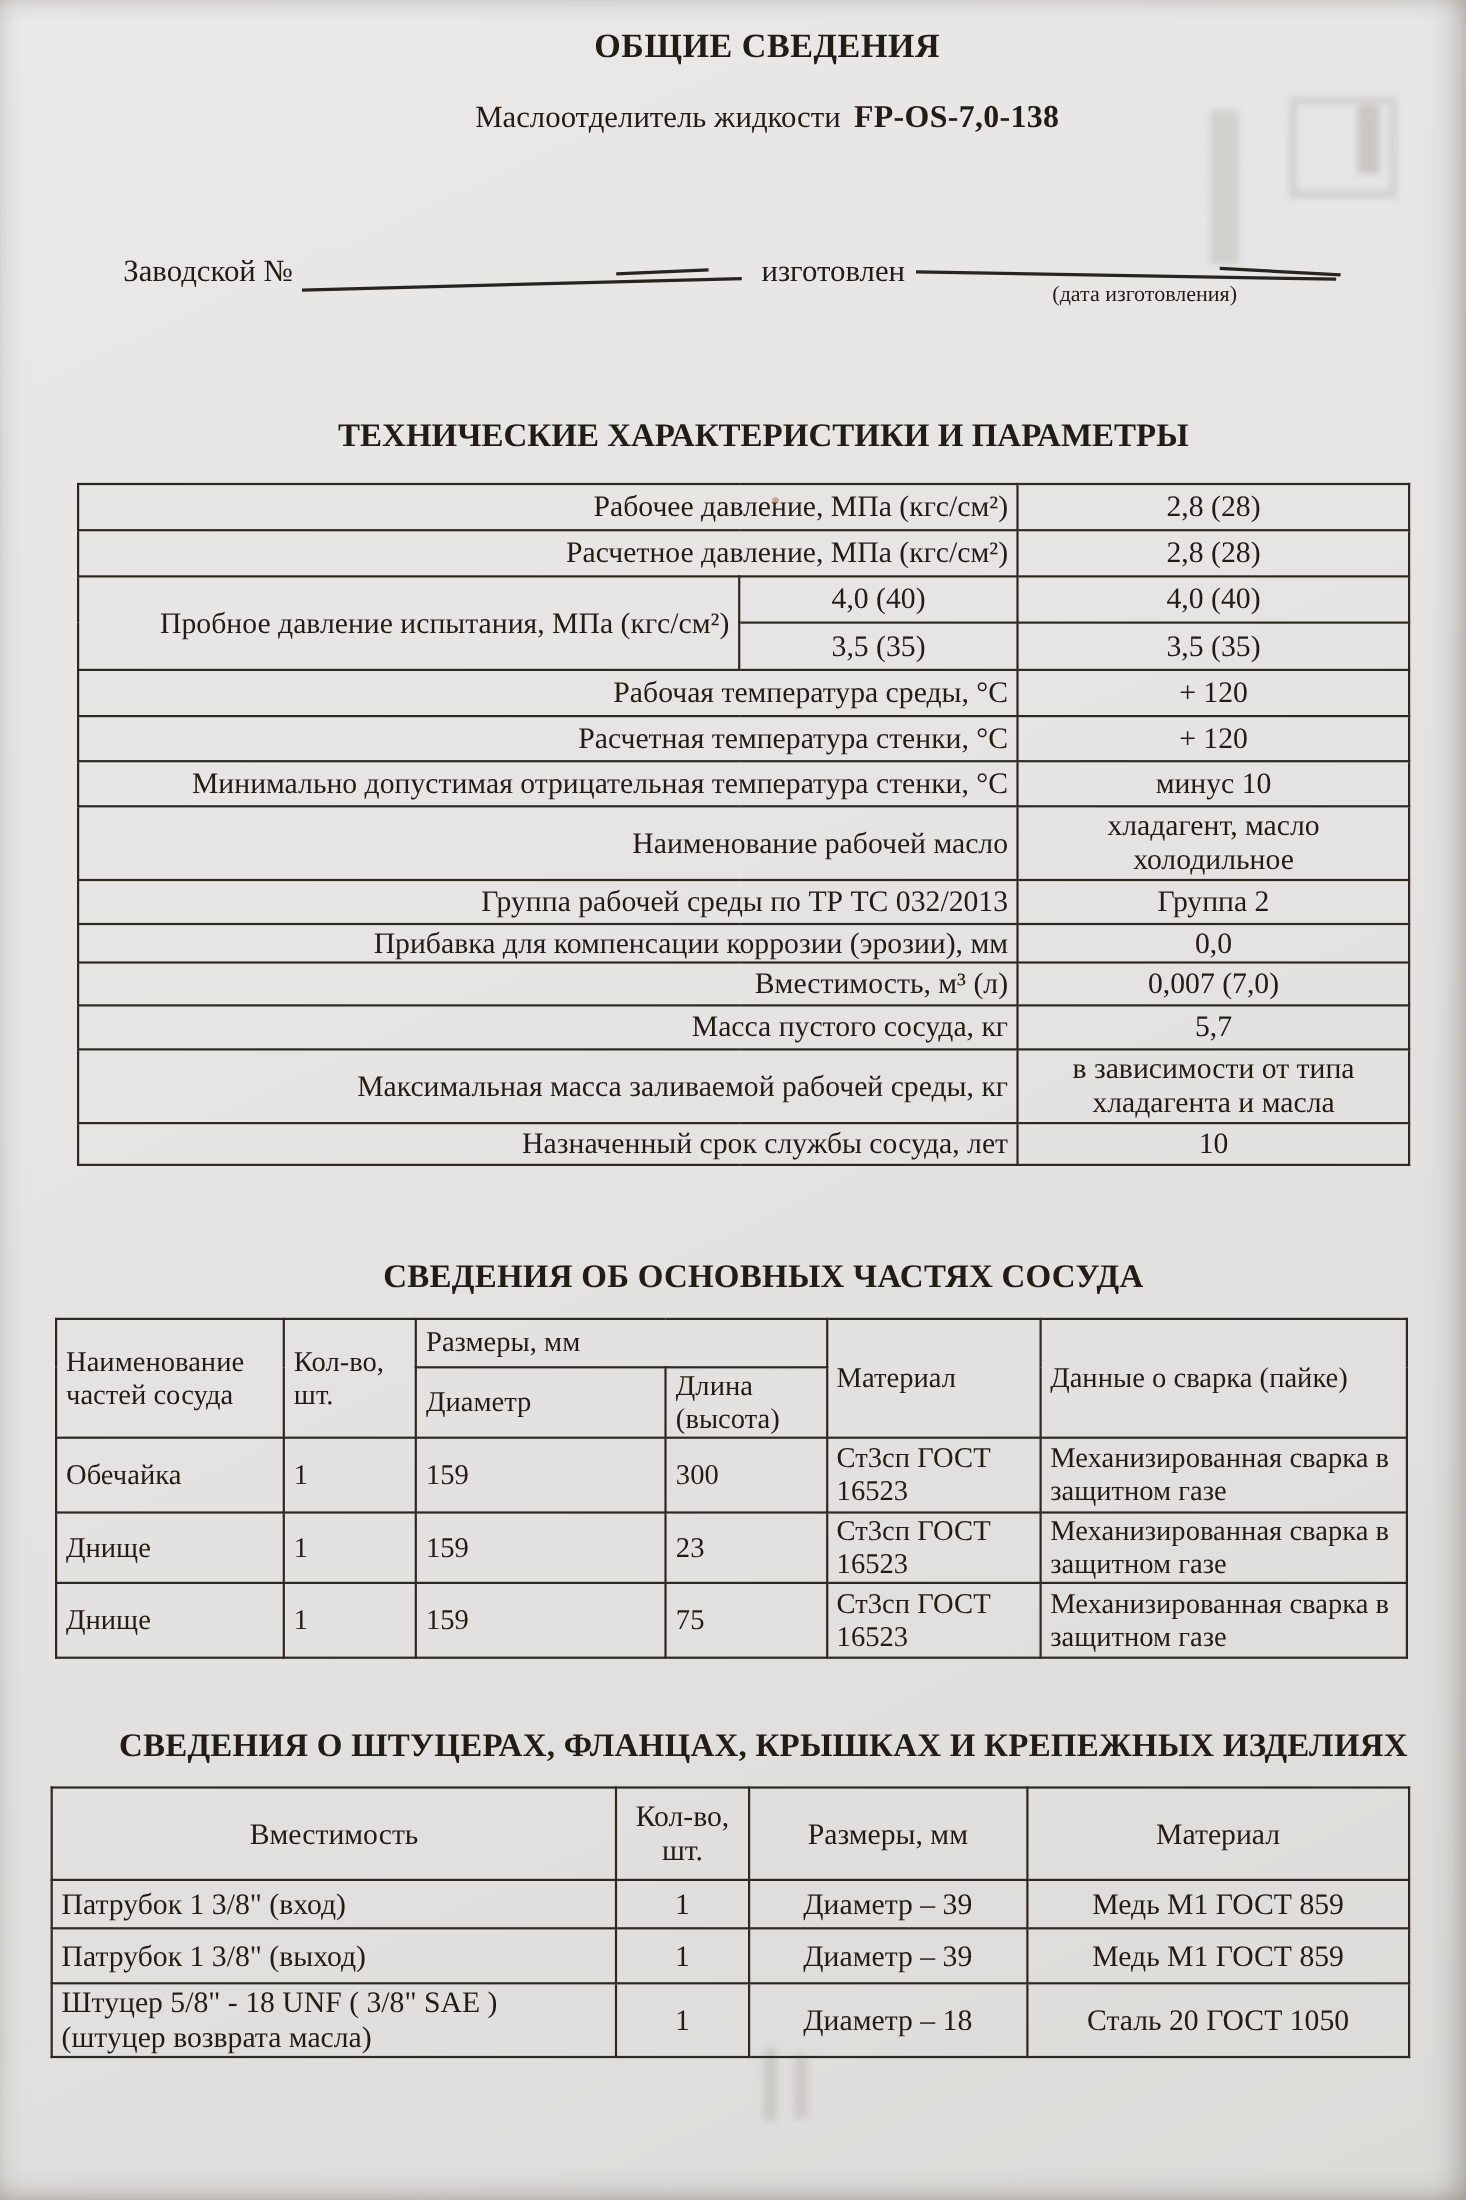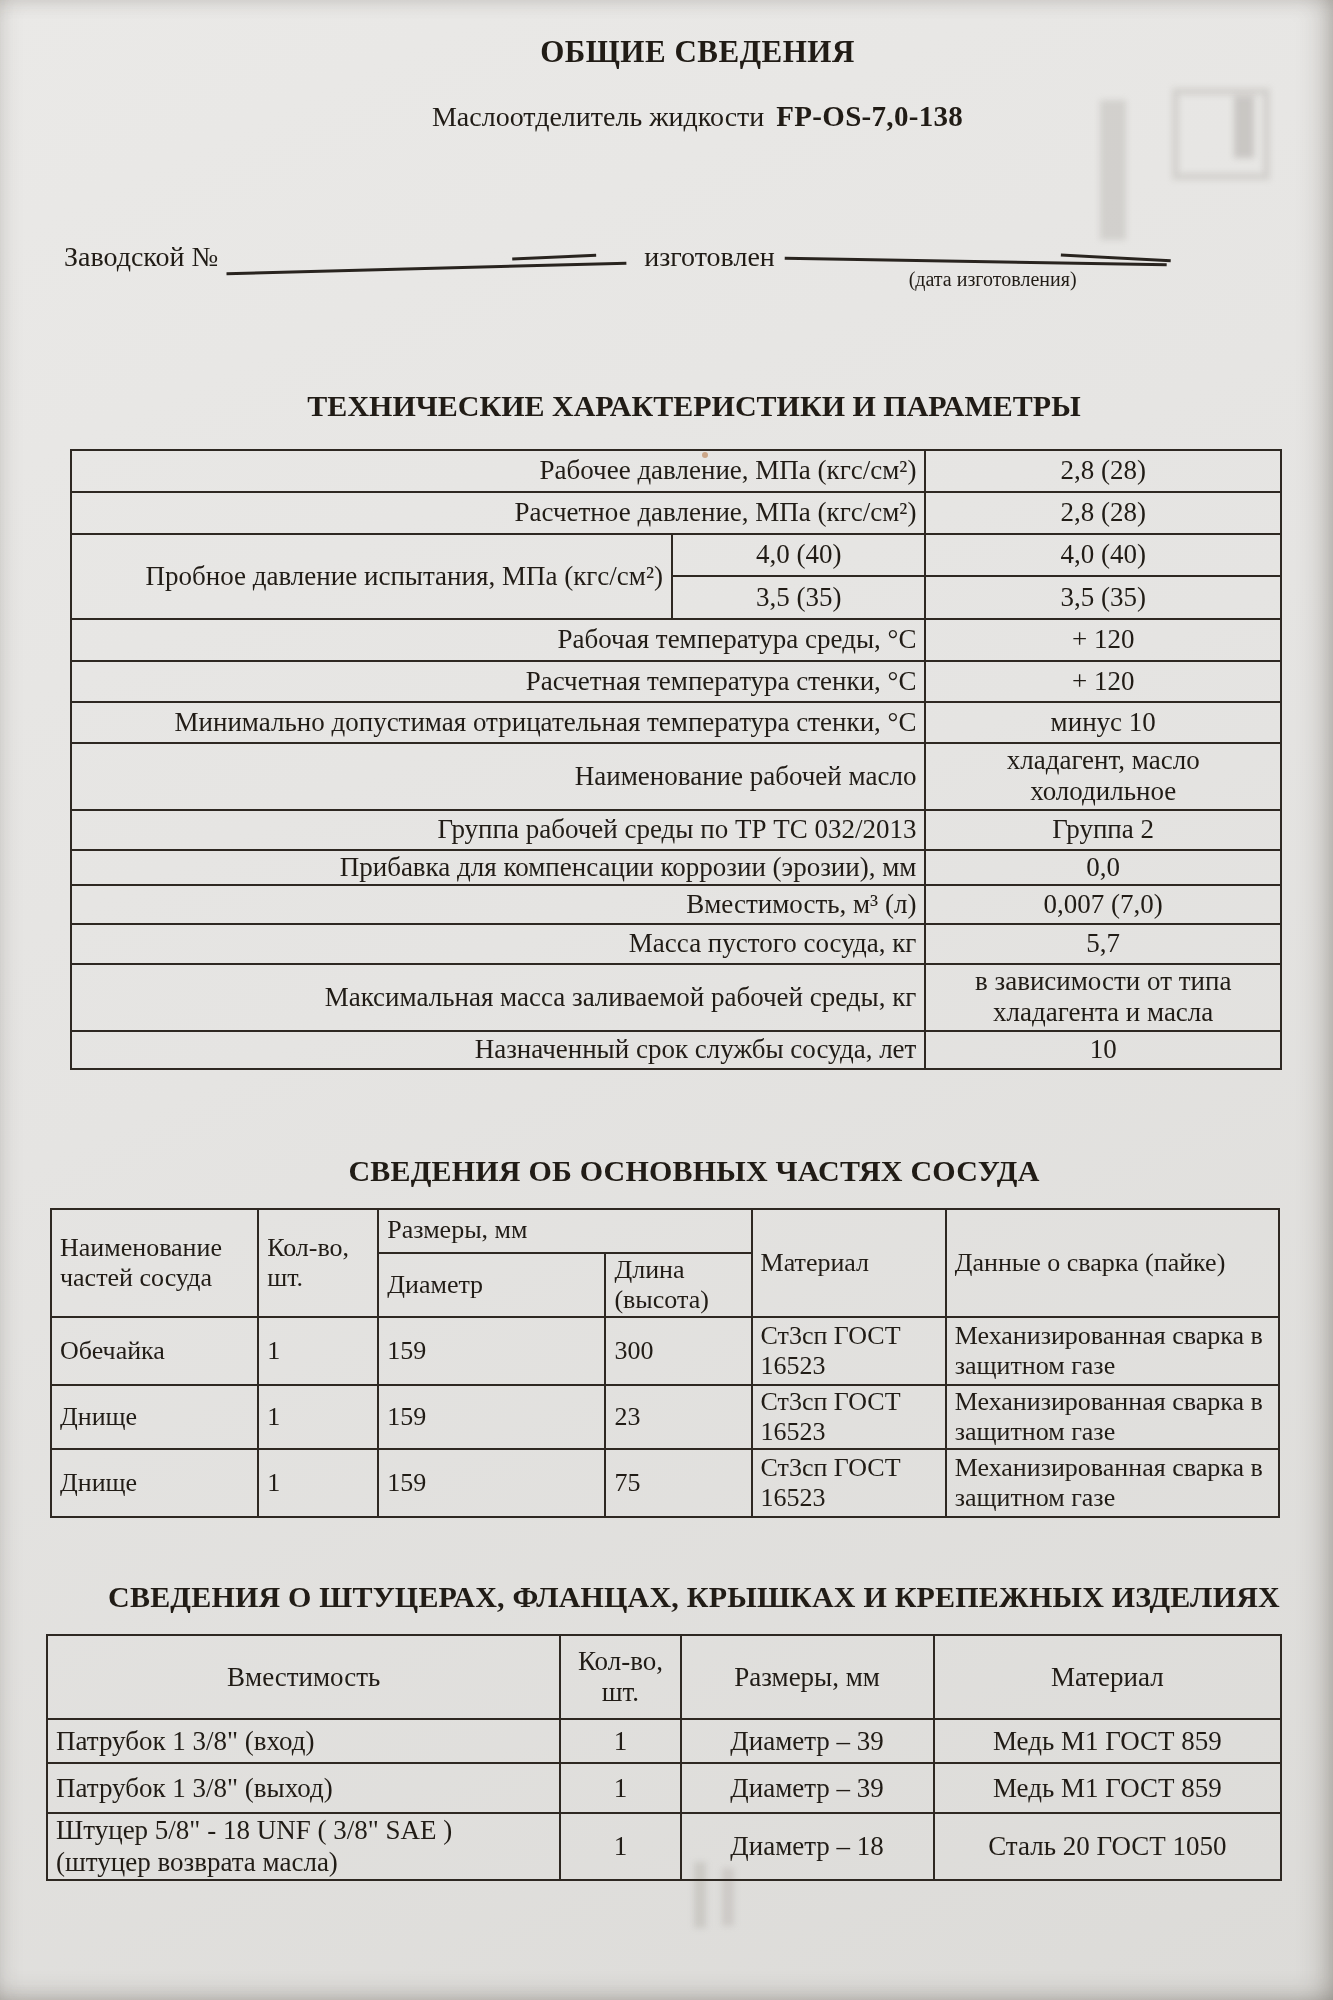--- a/index.html
+++ b/index.html
@@ -18,27 +18,27 @@
       inset 0 14px 26px -20px rgba(70,62,52,.16);
   }
   .ghost { position:absolute; filter:blur(3px); }
   .ghost-a { left:1100px; top:100px; width:26px; height:140px; background:rgba(150,146,138,.26); }
   .ghost-b { left:1172px; top:88px; width:84px; height:78px; border:7px solid rgba(150,146,138,.24); }
   .ghost-c { left:1234px; top:96px; width:20px; height:62px; background:rgba(124,118,110,.28); }
   .ghost-d { left:694px; top:1862px; width:12px; height:66px; background:rgba(125,118,110,.20); }
   .ghost-e { left:722px; top:1868px; width:12px; height:58px; background:rgba(125,118,110,.18); }
   .dot { position:absolute; left:702px; top:452px; width:6px; height:6px; border-radius:50%; background:#b5713c; opacity:.55; }
 
-  .sheet { position:relative; padding-top:34px; }
+  .sheet { position:relative; padding-top:24px; }
 
   .doc-title { margin:0; text-align:center; padding-left:62px; font-size:31px; font-weight:bold; letter-spacing:.5px; }
   .subtitle  { margin-top:30px; text-align:center; padding-left:62px; font-size:28px; }
   .subtitle .model { font-weight:bold; margin-left:12px; font-size:29px; letter-spacing:.3px; }
 
-  .serial-row { margin-top:98px; margin-left:64px; display:flex; align-items:flex-end; font-size:28px; height:42px; }
+  .serial-row { margin-top:98px; margin-left:112px; display:flex; align-items:flex-end; font-size:28px; height:42px; }
   .blank { display:inline-block; height:34px; border-bottom:3px solid #29241f; position:relative; }
   .blank1 { width:400px; margin:0 4px 3px 8px; transform:rotate(-1.5deg); }
   .made-label { margin-left:14px; }
   .blank2wrap { position:relative; margin-left:10px; display:inline-block; }
   .blank2 { width:382px; margin-bottom:3px; transform:rotate(1.0deg); }
   .stray { position:absolute; border-top:3px solid #29241f; }
   .s1 { width:84px; right:30px; top:26px; transform:rotate(-1deg); }
   .s2 { width:110px; right:-4px; top:28px; transform:rotate(2deg); }
   .date-note { position:absolute; top:42px; left:50%; transform:translateX(-40%); font-size:20px; white-space:nowrap; }
 

